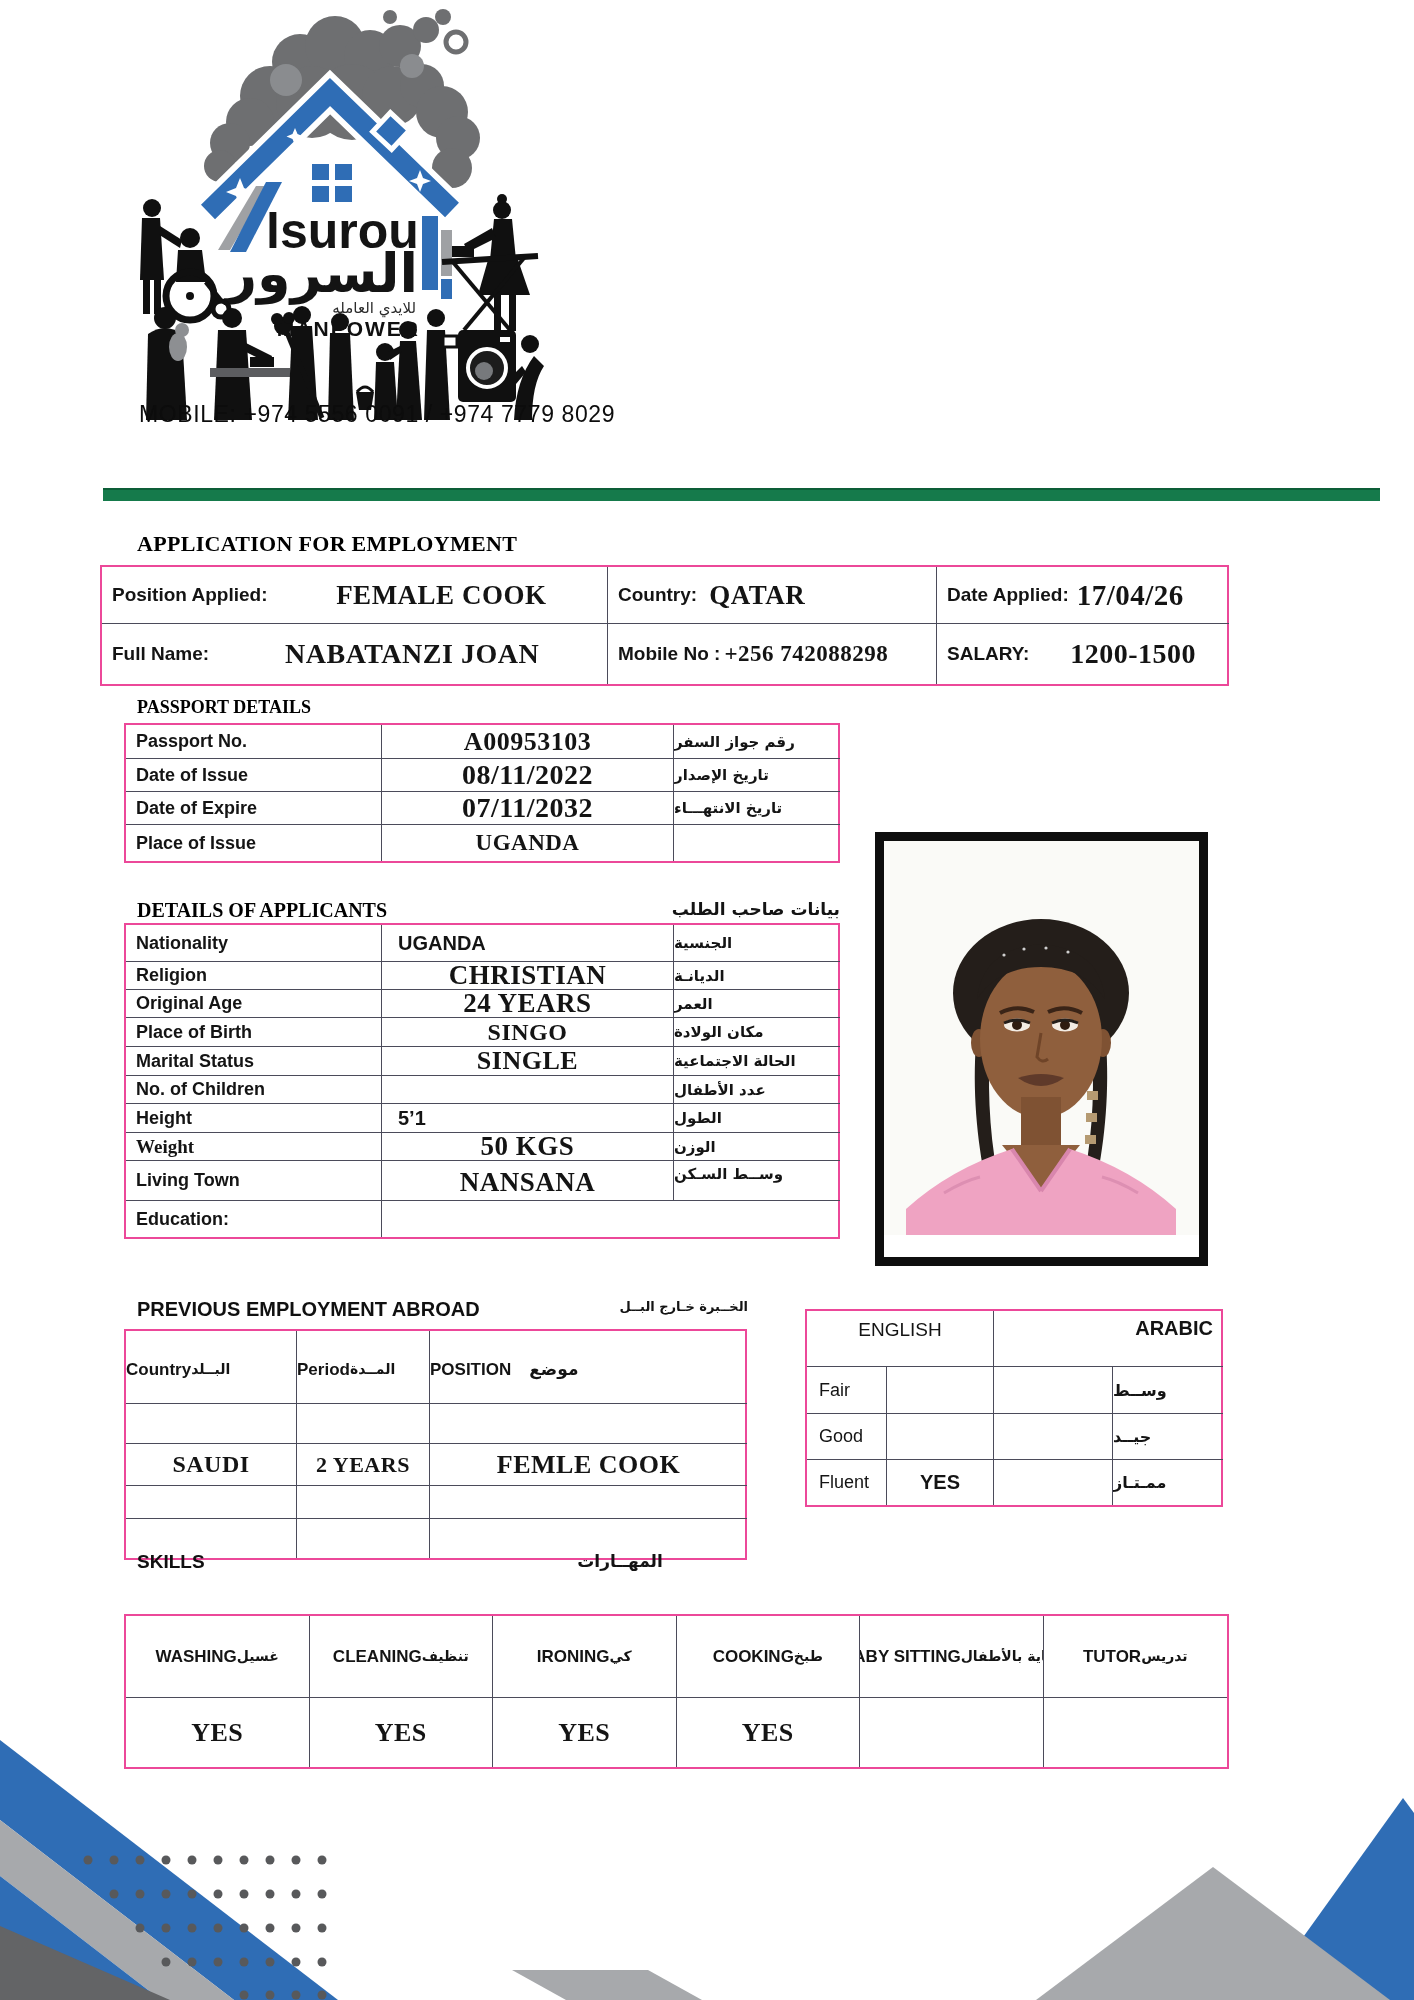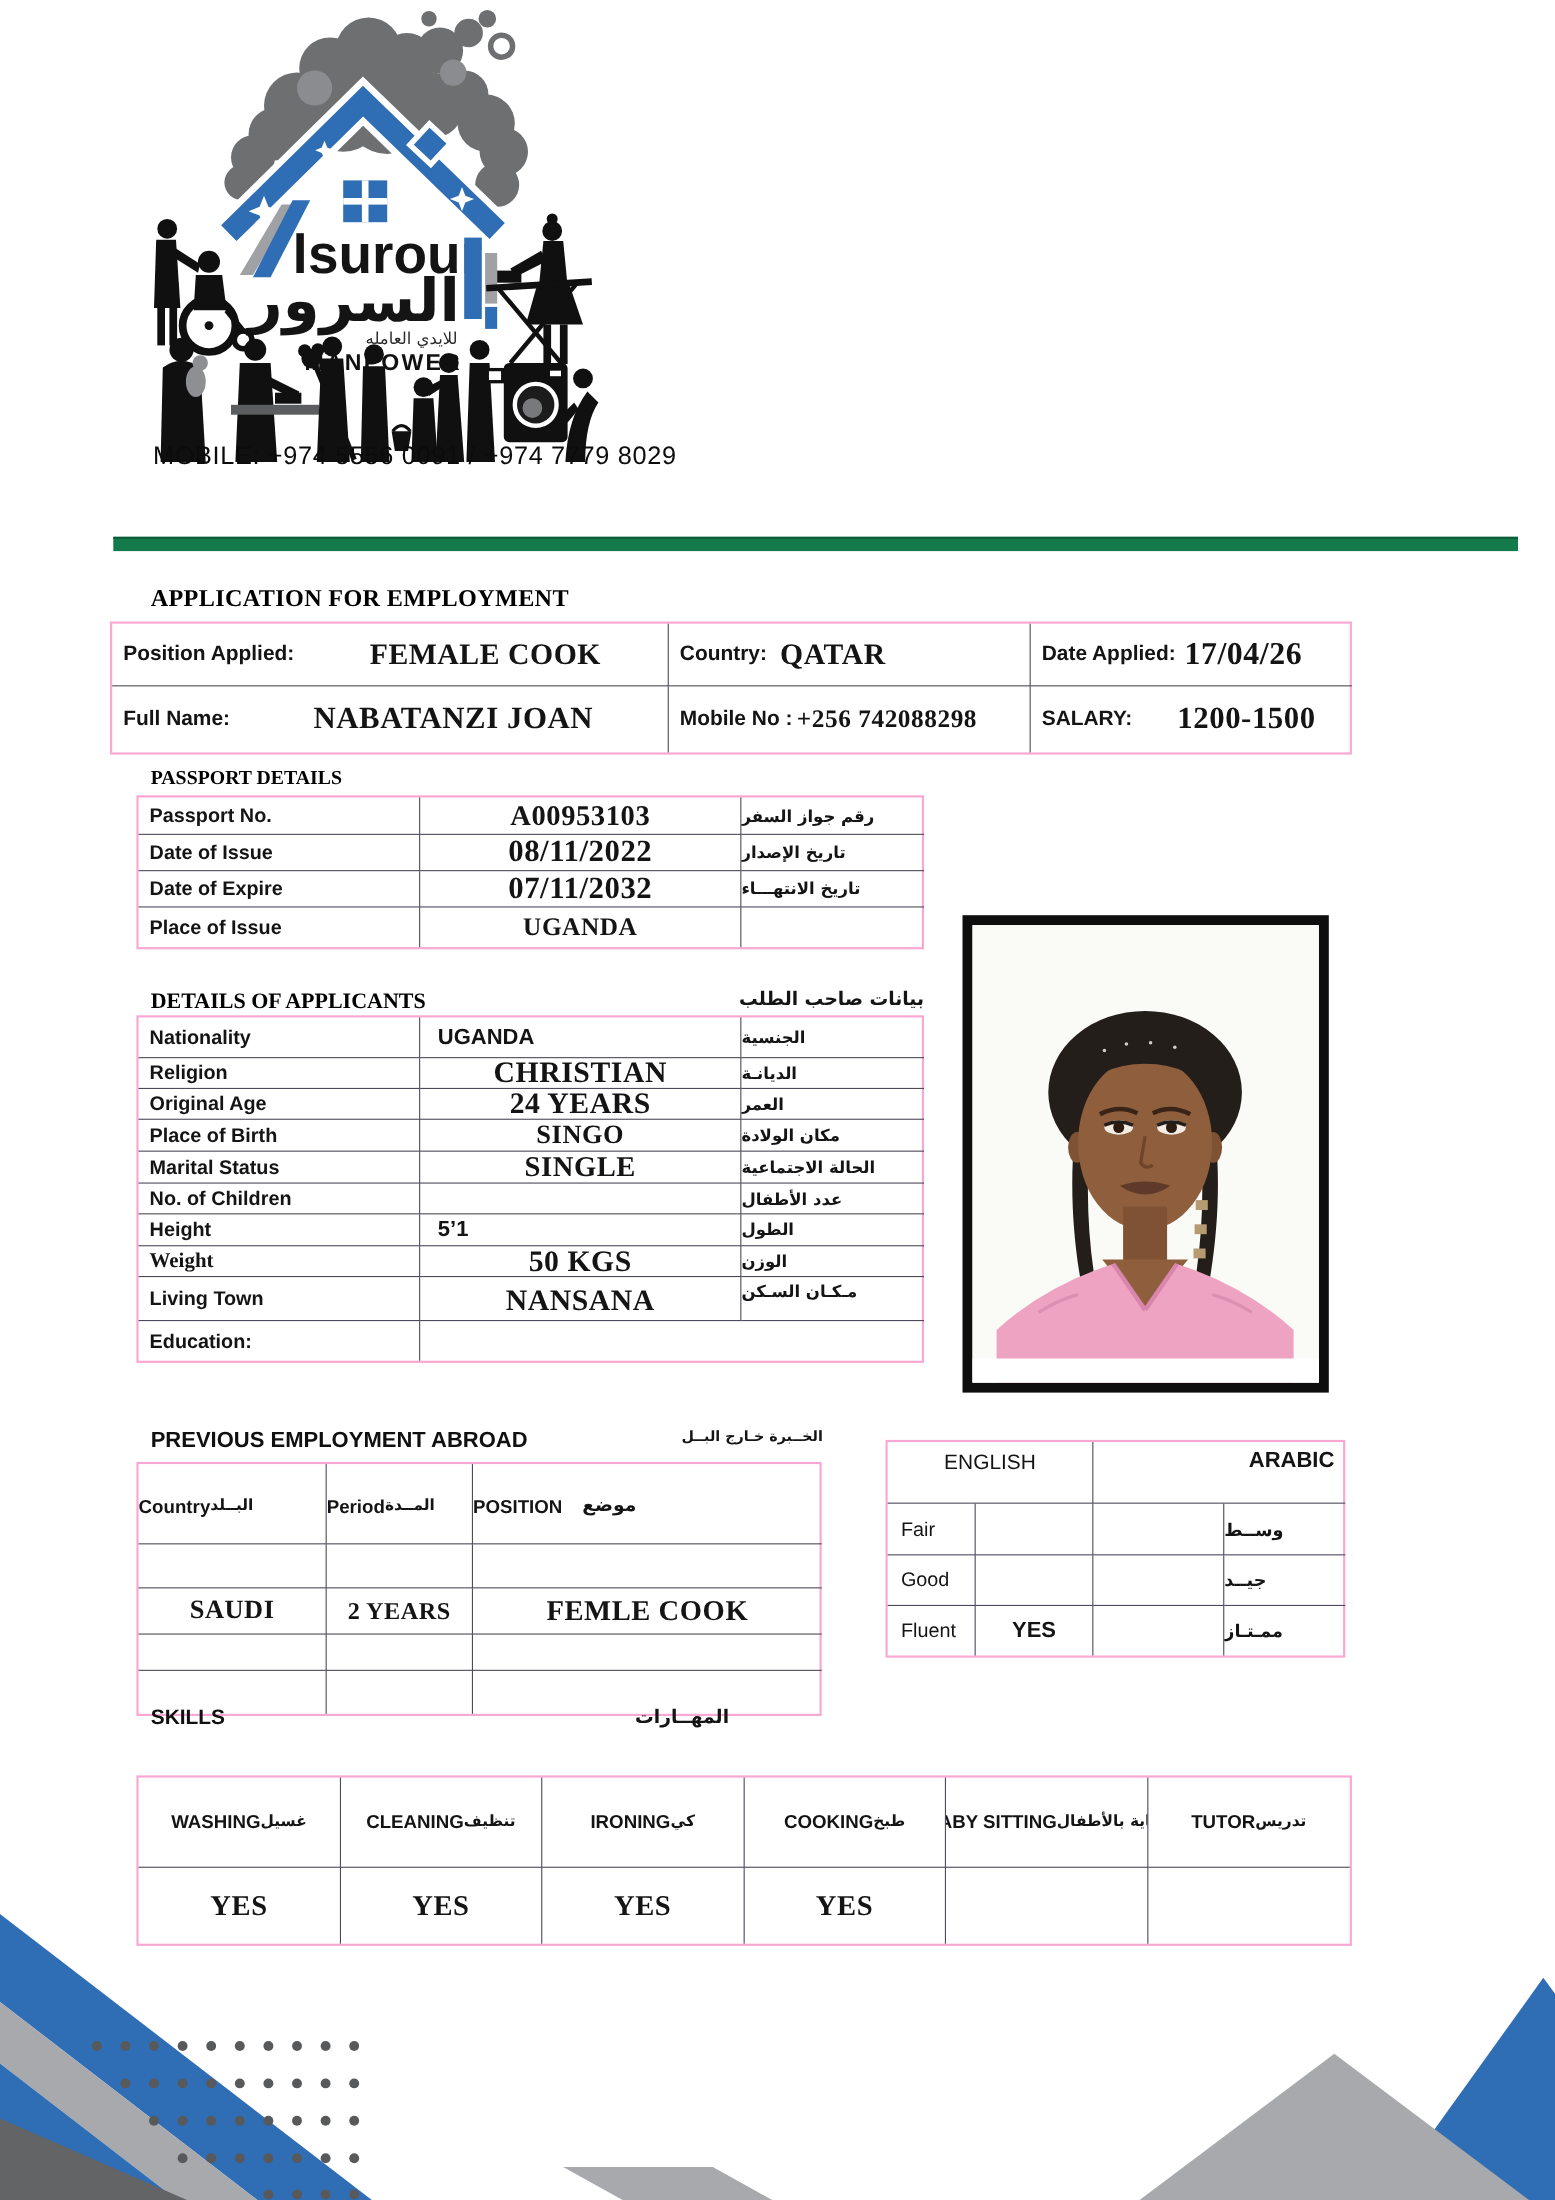--- a/index.html
+++ b/index.html
@@ -7,21 +7,21 @@
         font-family:"Liberation Sans",sans-serif;color:#141414;margin:0 auto;}
   .abs{position:absolute;}
   .serif{font-family:"Liberation Serif",serif;}
   .ar{font-family:"DejaVu Sans",sans-serif;direction:rtl;}
 
   
   .h-serif{font-family:"Liberation Serif",serif;font-weight:bold;color:#000000;}
   .h-sans{font-weight:bold;color:#101010;}
 
   
-  .grid{display:grid;border:2px solid #f9a8d4;box-sizing:border-box;background:#fff;}
+  .grid{display:grid;border:2px solid #ec4899;box-sizing:border-box;background:#fff;}
   .grid>div{border-right:1.5px solid #4b4b5a;border-bottom:1.5px solid #4b4b5a;
             display:flex;align-items:center;box-sizing:border-box;overflow:hidden;white-space:nowrap;}
   .grid>div.lc{border-right:none;}
   .grid>div.lr{border-bottom:none;}
 
   .c-label{padding-left:10px;font-weight:bold;font-size:18px;}
   .c-val{justify-content:center;font-family:"Liberation Serif",serif;font-weight:bold;font-size:26px;letter-spacing:.5px;}
   .c-val.left-val{justify-content:flex-start;padding-left:16px;font-family:"Liberation Sans",sans-serif;font-size:20px;letter-spacing:0;}
   .c-ar{justify-content:flex-end;padding-right:8px;font-family:"DejaVu Sans",sans-serif;direction:rtl;font-weight:bold;font-size:15px;}
 
@@ -250,21 +250,21 @@
     <div class="c-label">Height</div>
     <div class="c-val left-val">5’1</div>
     <div class="c-ar lc">الطول</div>
 
     <div class="c-label serif" style="font-size:19px;">Weight</div>
     <div class="c-val" style="font-size:27px;">50 KGS</div>
     <div class="c-ar lc">الوزن</div>
 
     <div class="c-label">Living Town</div>
     <div class="c-val" style="font-size:27px;align-items:flex-end;padding-bottom:2px;">NANSANA</div>
-    <div class="c-ar lc" style="align-items:flex-start;padding-top:4px;">مـكـان السـكن</div>
+    <div class="c-ar lc" style="align-items:flex-start;padding-top:4px;">وســط السـكن</div>
 
     <div class="c-label lr">Education:</div>
   </div>
 
   <div class="abs photo-frame" style="left:875px;top:832px;width:315px;height:416px;">
     <svg width="315" height="416" viewBox="0 0 315 416">
       <rect x="0" y="0" width="315" height="416" fill="#fafaf7"></rect>
 
       <ellipse cx="157" cy="152" rx="88" ry="74" fill="#241e1a"></ellipse>
 

